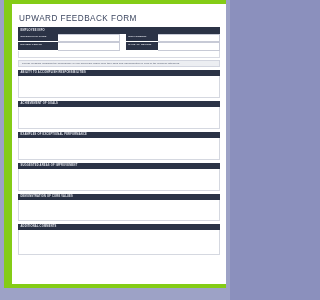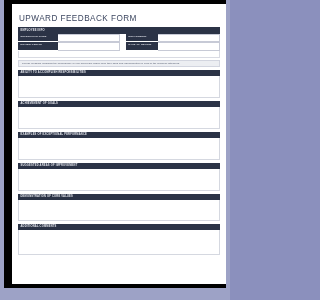--- a/index.html
+++ b/index.html
@@ -20,21 +20,21 @@
     left: 0; top: 0;
     width: 230px;
     height: 300px;
     background: #9da2c6;
   }
   .canvas-inner {
     position: absolute;
     left: 4px; top: 0px;
     width: 222px;
     height: 288px;
-    background: #000000;
+    background: #84cc16;
   }
 
   
   .sheet {
     position: absolute;
     left: 8px;
     top: 4px;
     width: 214px;
     height: 280px;
     background: #ffffff;

